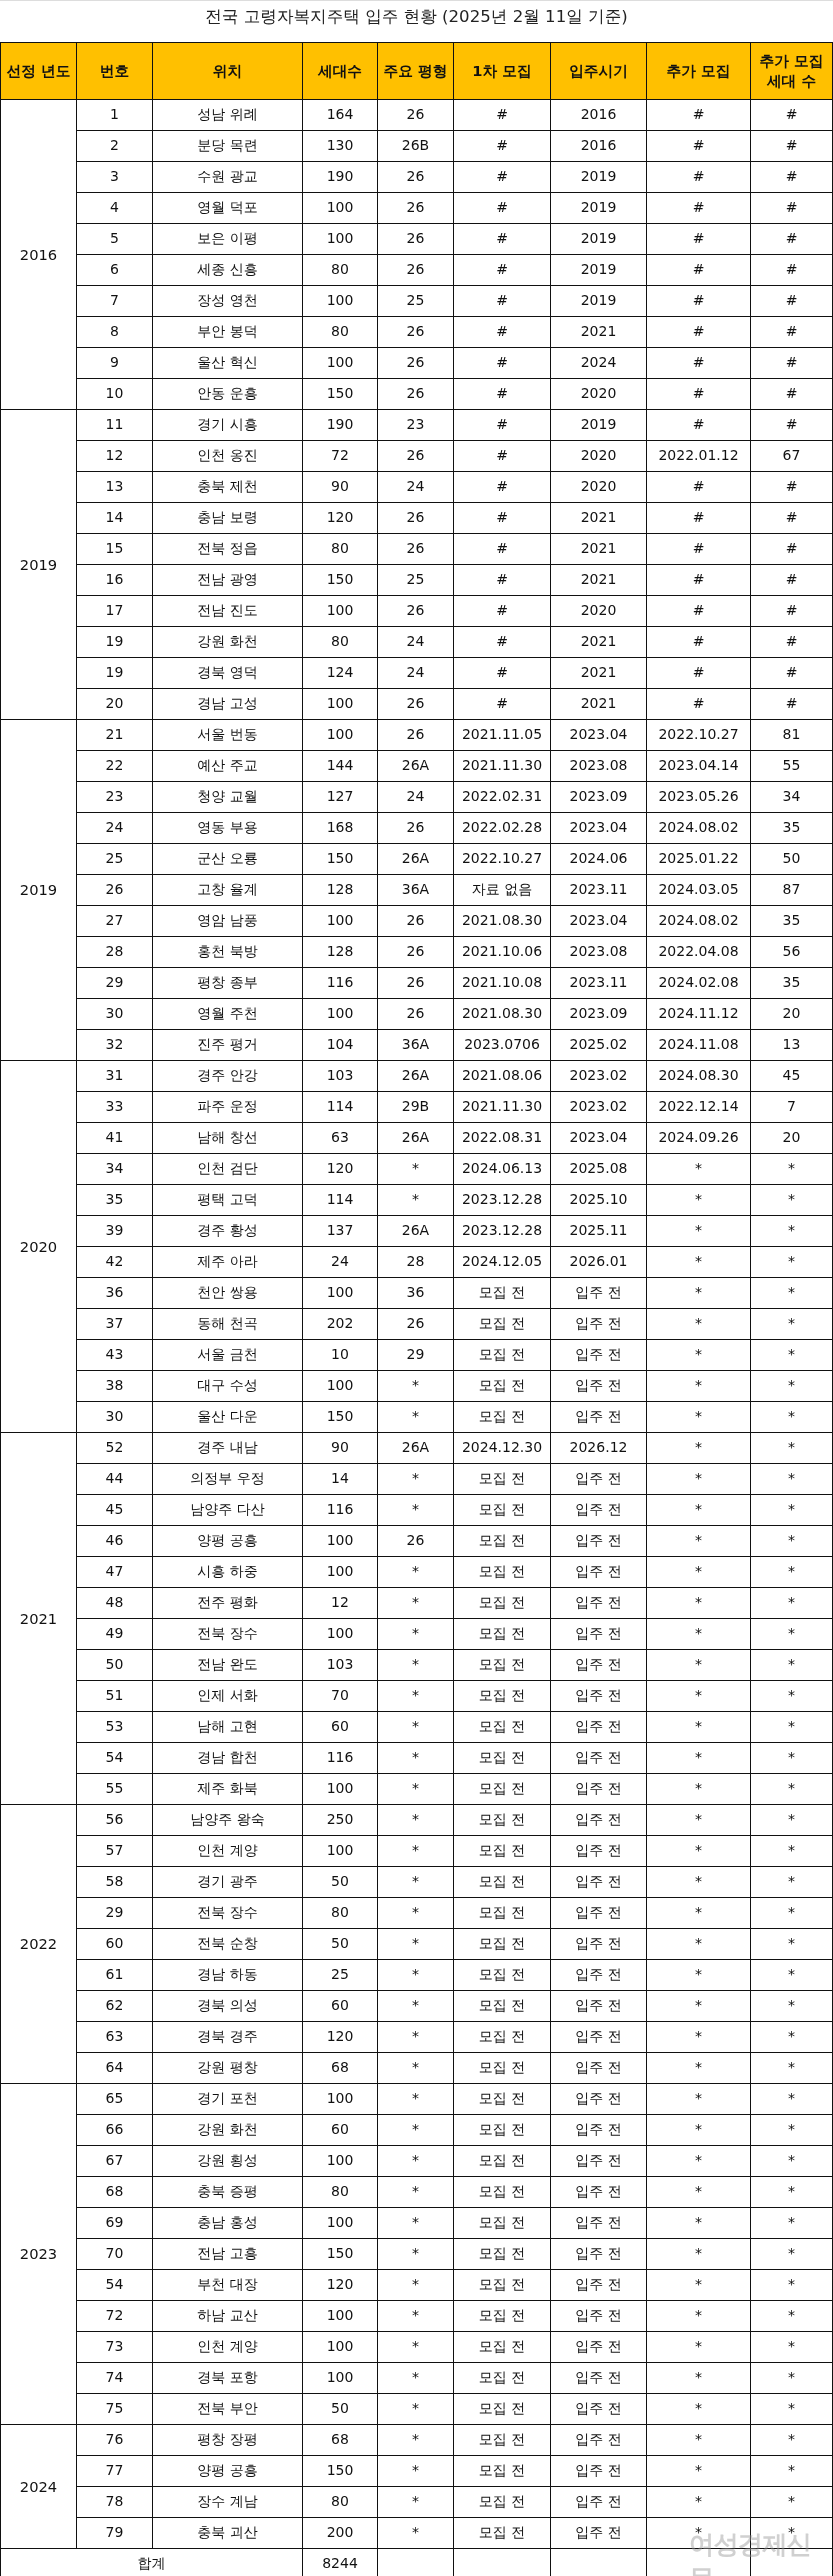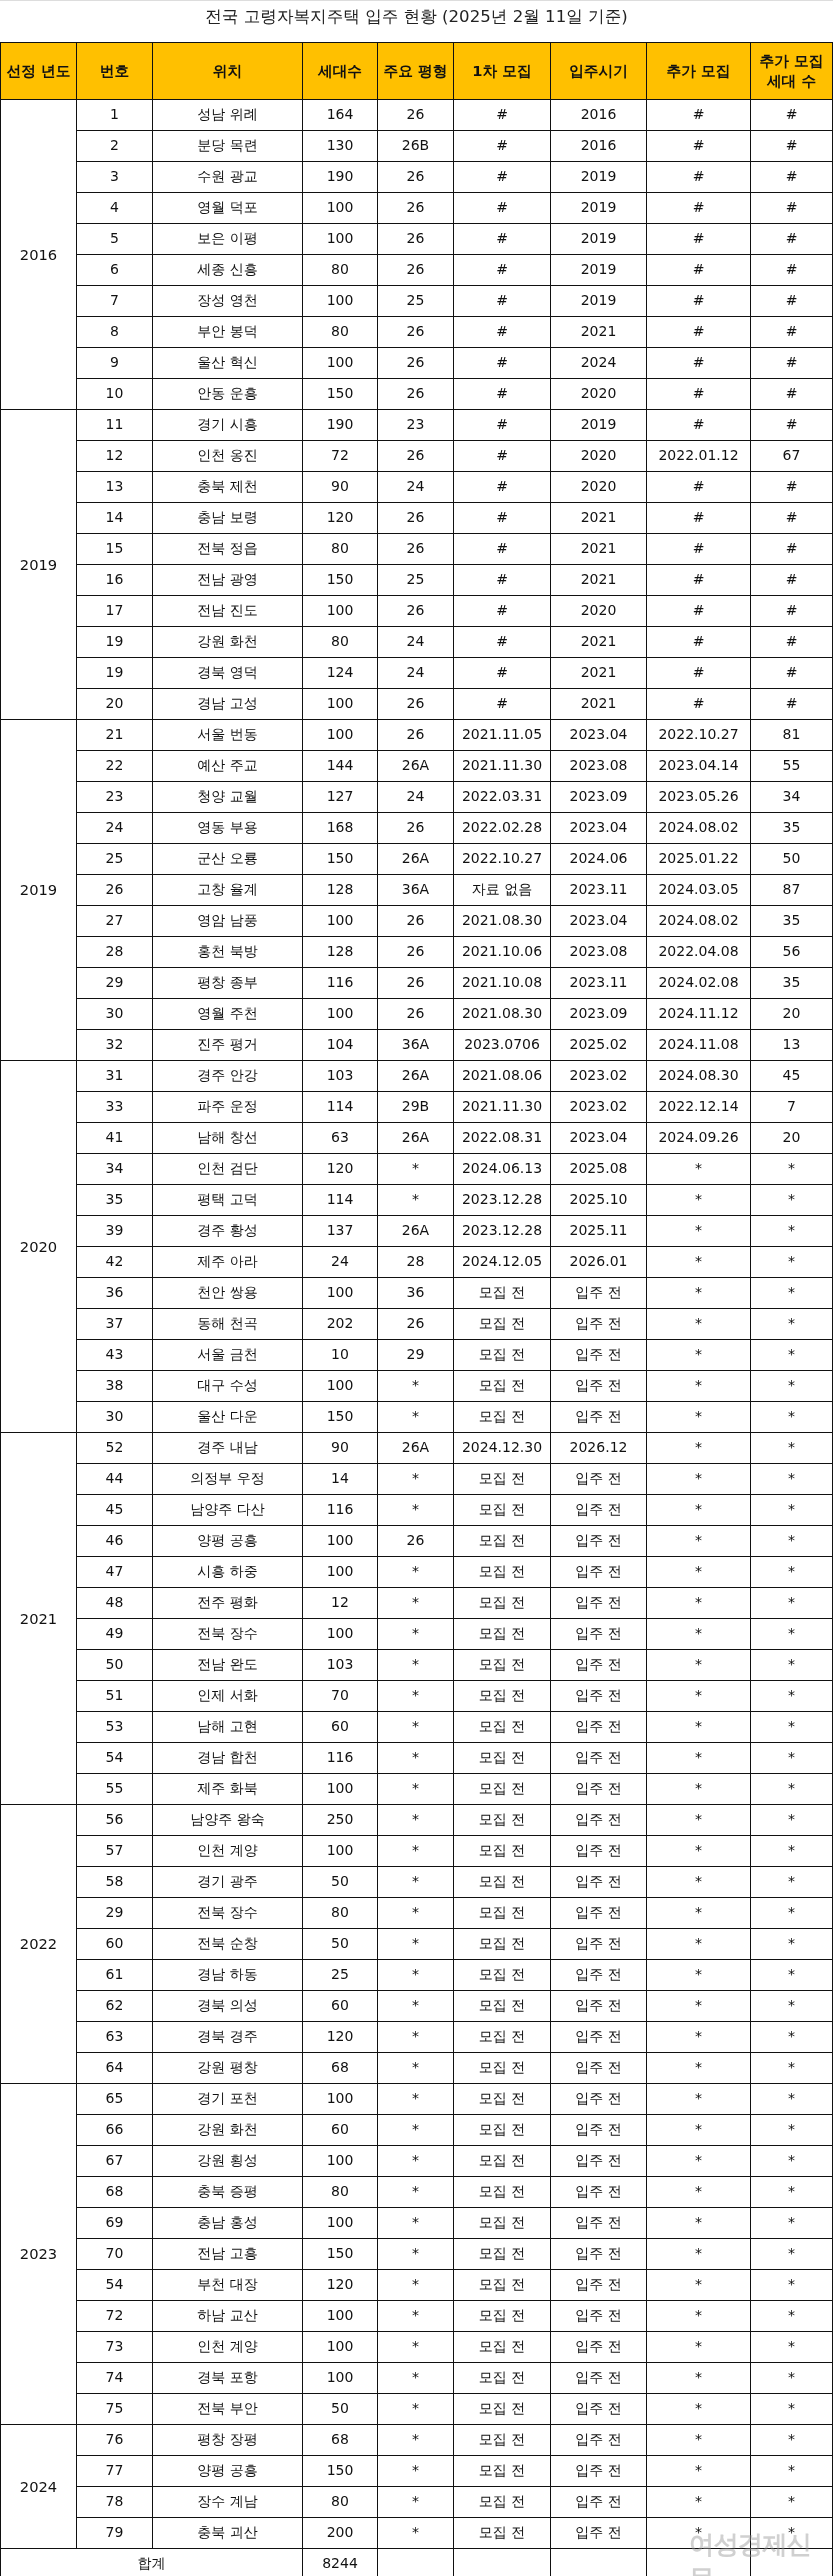--- a/index.html
+++ b/index.html
@@ -271,21 +271,21 @@
         <td>2021.11.30</td>
         <td>2023.08</td>
         <td>2023.04.14</td>
         <td>55</td>
       </tr>
       <tr>
         <td>23</td>
         <td>청양 교월</td>
         <td>127</td>
         <td>24</td>
-        <td>2022.03.31</td>
+        <td>2022.02.31</td>
         <td>2023.09</td>
         <td>2023.05.26</td>
         <td>34</td>
       </tr>
       <tr>
         <td>24</td>
         <td>영동 부용</td>
         <td>168</td>
         <td>26</td>
         <td>2022.02.28</td>

